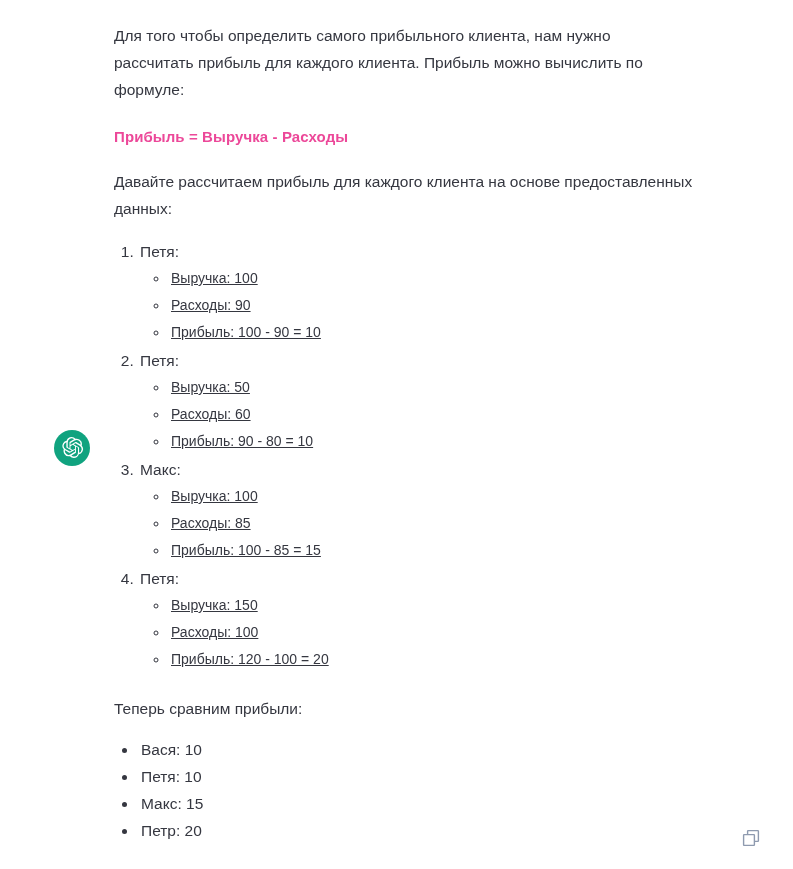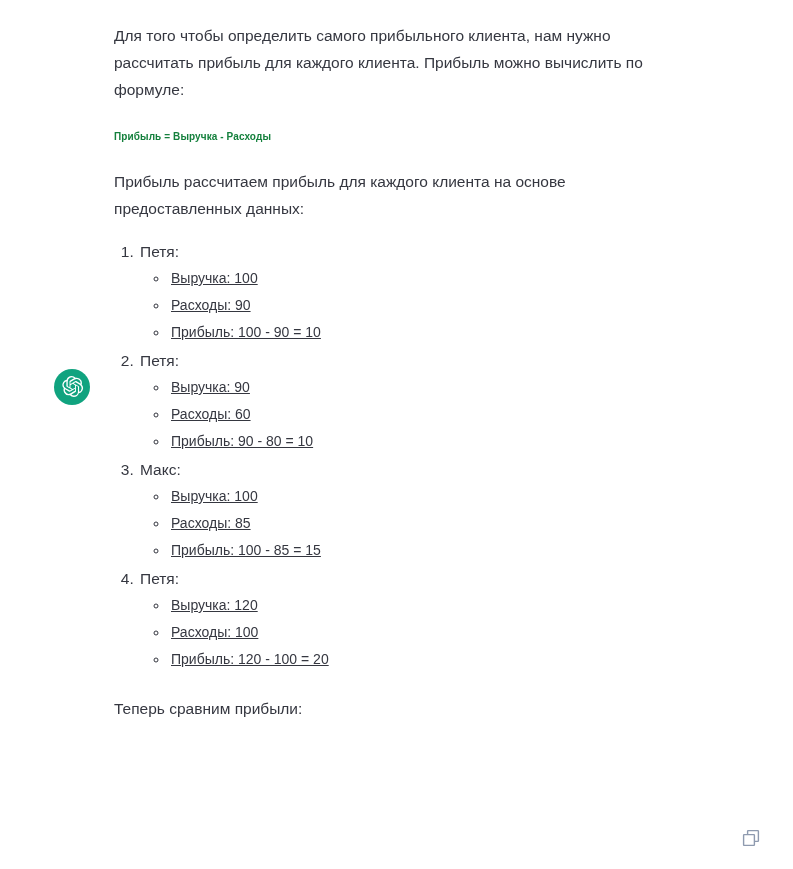--- a/index.html
+++ b/index.html
@@ -56,24 +56,24 @@
 
   p.para {
     margin: 0 0 0 0;
     font-size: 15.5px;
     line-height: 27px;
     color: #353740;
   }
 
   .formula {
     font-weight: bold;
-    font-size: 10px;
+    font-size: 15px;
     line-height: 27px;
     margin-top: 20px;
-    color: #15803d;
+    color: #ec4899;
     letter-spacing: 0.1px;
   }
 
   .spacer-22 { height: 22px; }
   .spacer-18 { height: 18px; }
 
   ol.clients {
     margin: 16px 0 0 0;
     padding-left: 24px;
     list-style-type: decimal;
@@ -140,61 +140,67 @@
   </div>
 
   <div class="content-col">
 
     <p class="para">Для того чтобы определить самого прибыльного клиента, нам нужно рассчитать прибыль для каждого клиента. Прибыль можно вычислить по формуле:</p>
 
     <div class="formula">Прибыль = Выручка - Расходы</div>
 
     <div class="spacer-18"></div>
 
-    <p class="para">Прибыль рассчитаем прибыль для каждого клиента на основе предоставленных данных:</p>
+    <p class="para">Давайте рассчитаем прибыль для каждого клиента на основе предоставленных данных:</p>
 
     <ol class="clients">
       <li>
         <span>Петя:</span>
         <ul class="metrics">
           <li>Выручка: 100</li>
           <li>Расходы: 90</li>
           <li>Прибыль: 100 - 90 = 10</li>
         </ul>
       </li>
       <li>
         <span>Петя:</span>
         <ul class="metrics">
-          <li>Выручка: 90</li>
+          <li>Выручка: 50</li>
           <li>Расходы: 60</li>
           <li>Прибыль: 90 - 80 = 10</li>
         </ul>
       </li>
       <li>
         <span>Макс:</span>
         <ul class="metrics">
           <li>Выручка: 100</li>
           <li>Расходы: 85</li>
           <li>Прибыль: 100 - 85 = 15</li>
         </ul>
       </li>
       <li>
         <span>Петя:</span>
         <ul class="metrics">
-          <li>Выручка: 120</li>
+          <li>Выручка: 150</li>
           <li>Расходы: 100</li>
           <li>Прибыль: 120 - 100 = 20</li>
         </ul>
       </li>
     </ol>
 
     <div class="spacer-22"></div>
 
     <p class="para">Теперь сравним прибыли:</p>
 
+    <ul class="compare">
+      <li>Вася: 10</li>
+      <li>Петя: 10</li>
+      <li>Макс: 15</li>
+      <li>Петр: 20</li>
+    </ul>
 
     <p class="conclusion"></p>
 
   </div>
 </div>
 
 <div class="copy-btn">
   <span>
     <svg width="20" height="20" viewBox="0 0 20 20" fill="none" xmlns="http://www.w3.org/2000/svg">
       <rect x="6.6" y="2.6" width="10.8" height="10.8" rx="0.6" stroke="#8e9aaf" stroke-width="1.4" fill="#ffffff"></rect>

